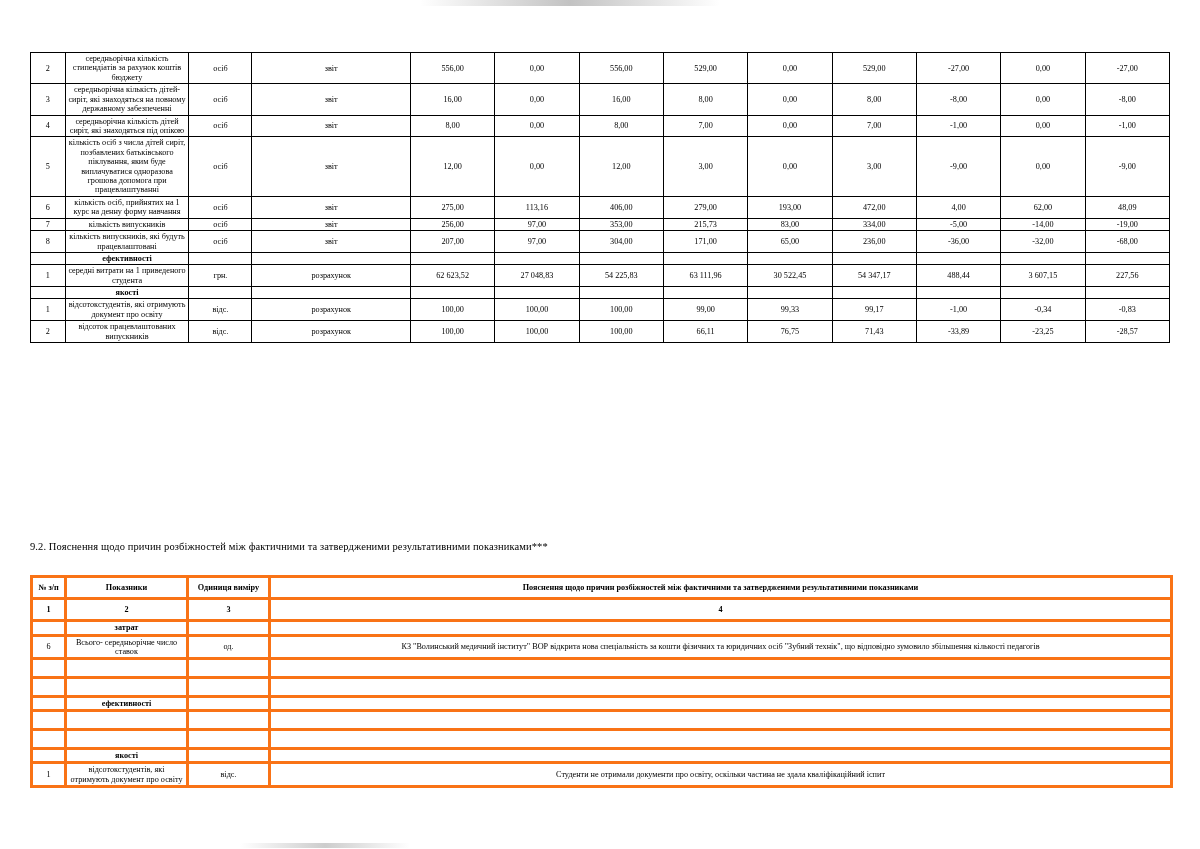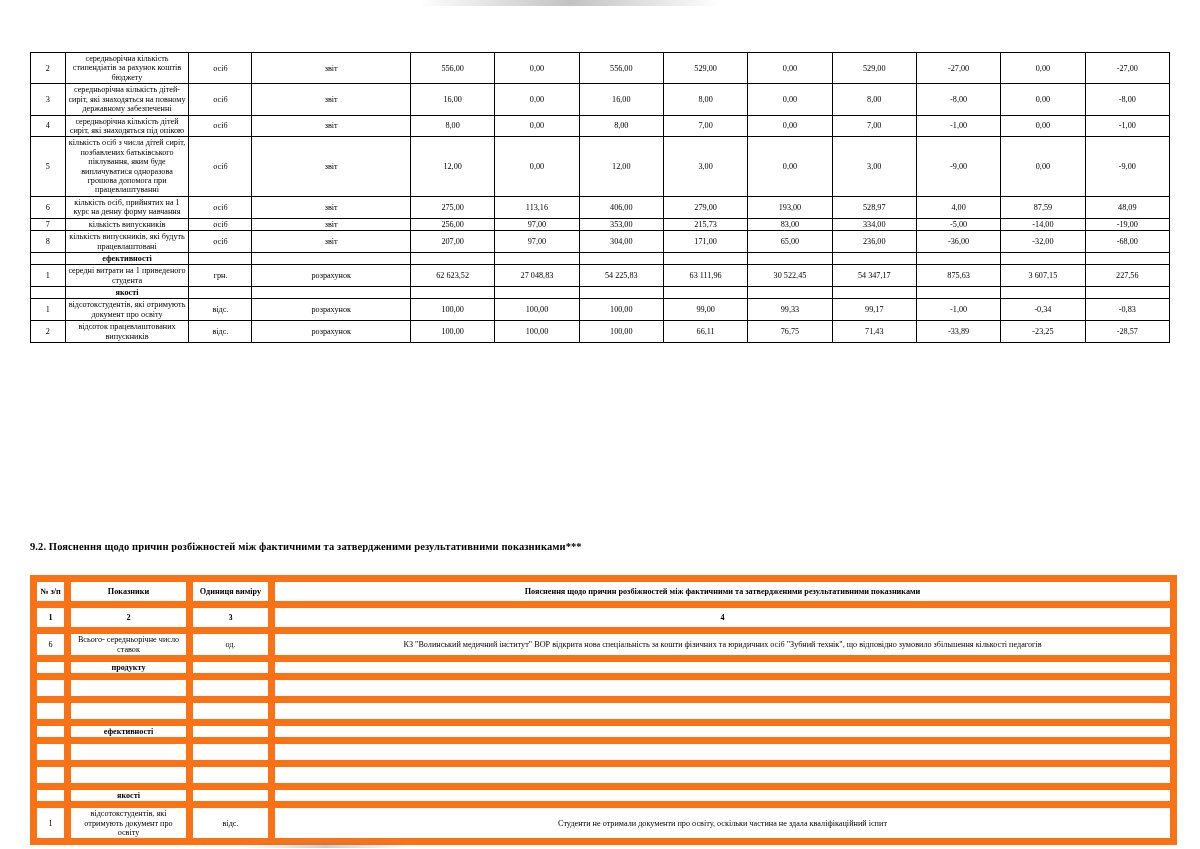--- a/index.html
+++ b/index.html
@@ -58,40 +58,40 @@
     text-align: center;
   }
   td.val { text-align: center; }
 
   
   .sec-title {
     position: absolute;
     left: 30px;
     top: 541px;
     font-size: 10.5px;
-    font-weight: bold;
+    font-weight: normal;
     letter-spacing: 0.1px;
   }
 
   
   .table2-wrap {
     position: absolute;
     left: 30px;
     top: 575px;
     width: 1140px;
   }
   table.grid2 {
     border-collapse: collapse;
     table-layout: fixed;
     width: 1140px;
     font-size: 8.2px;
     line-height: 1.12;
   }
   table.grid2 td, table.grid2 th {
-    border: 7px solid #f97316;
+    border: 3px solid #f97316;
     padding: 1px 3px;
     vertical-align: middle;
     text-align: center;
     font-weight: normal;
   }
   .h2-num  { width: 34px; }
   .h2-ind  { width: 122px; }
   .h2-unit { width: 82px; }
   .h2-exp  { width: 902px; }
   table.grid2 thead td {
@@ -218,23 +218,23 @@
         <tr>
           <td>6</td>
           <td class="name">кількість осіб, прийнятих на 1 курс на денну форму навчання</td>
           <td>осіб</td>
           <td>звіт</td>
           <td class="val">275,00</td>
           <td class="val">113,16</td>
           <td class="val">406,00</td>
           <td class="val">279,00</td>
           <td class="val">193,00</td>
-          <td class="val">528,97</td>
+          <td class="val">472,00</td>
           <td class="val">4,00</td>
-          <td class="val">87,59</td>
+          <td class="val">62,00</td>
           <td class="val">48,09</td>
         </tr>
 
         <tr>
           <td>7</td>
           <td class="name">кількість випускників</td>
           <td>осіб</td>
           <td>звіт</td>
           <td class="val">256,00</td>
           <td class="val">97,00</td>
@@ -283,21 +283,21 @@
           <td>1</td>
           <td class="name">середні витрати на 1 приведеного студента</td>
           <td>грн.</td>
           <td>розрахунок</td>
           <td class="val">62 623,52</td>
           <td class="val">27 048,83</td>
           <td class="val">54 225,83</td>
           <td class="val">63 111,96</td>
           <td class="val">30 522,45</td>
           <td class="val">54 347,17</td>
-          <td class="val">875,63</td>
+          <td class="val">488,44</td>
           <td class="val">3 607,15</td>
           <td class="val">227,56</td>
         </tr>
 
         <tr class="section">
           <td>&nbsp;</td>
           <td>якості</td>
           <td>&nbsp;</td>
           <td>&nbsp;</td>
           <td>&nbsp;</td>
@@ -366,34 +366,34 @@
         </tr>
         <tr>
           <td>1</td>
           <td>2</td>
           <td>3</td>
           <td>4</td>
         </tr>
       </thead>
       <tbody>
 
+        <tr class="sect2">
+          <td>&nbsp;</td>
+          <td>затрат</td>
+          <td>&nbsp;</td>
+          <td>&nbsp;</td>
+        </tr>
 
         <tr>
           <td>6</td>
           <td>Всього-  середньорічне число ставок</td>
           <td>од.</td>
           <td class="exp">КЗ "Волинський медичний інститут" ВОР відкрита нова спеціальність за кошти фізичних та юридичних осіб "Зубний технік", що відповідно зумовило збільшення кількості педагогів</td>
         </tr>
 
-        <tr class="sect2">
-          <td>&nbsp;</td>
-          <td>продукту</td>
-          <td>&nbsp;</td>
-          <td>&nbsp;</td>
-        </tr>
 
         <tr class="empty-row">
           <td>&nbsp;</td>
           <td>&nbsp;</td>
           <td>&nbsp;</td>
           <td>&nbsp;</td>
         </tr>
 
         <tr class="empty-row">
           <td>&nbsp;</td>

